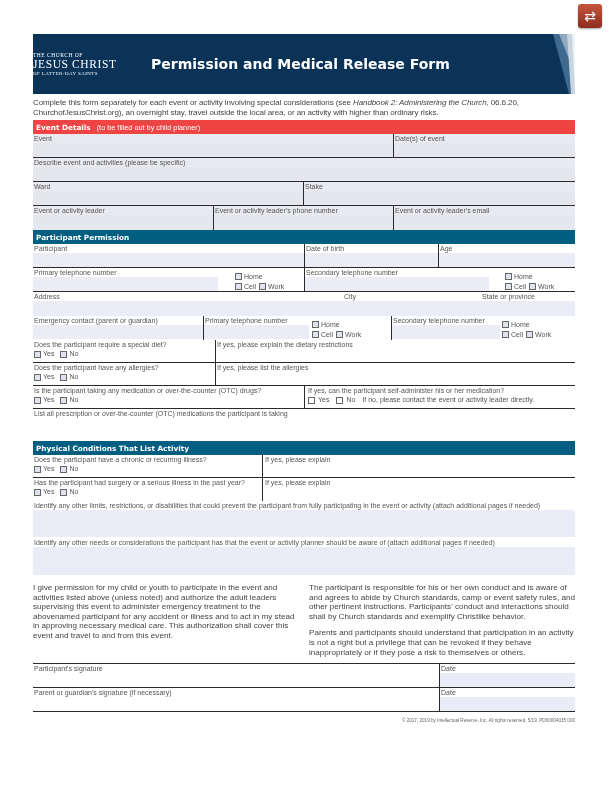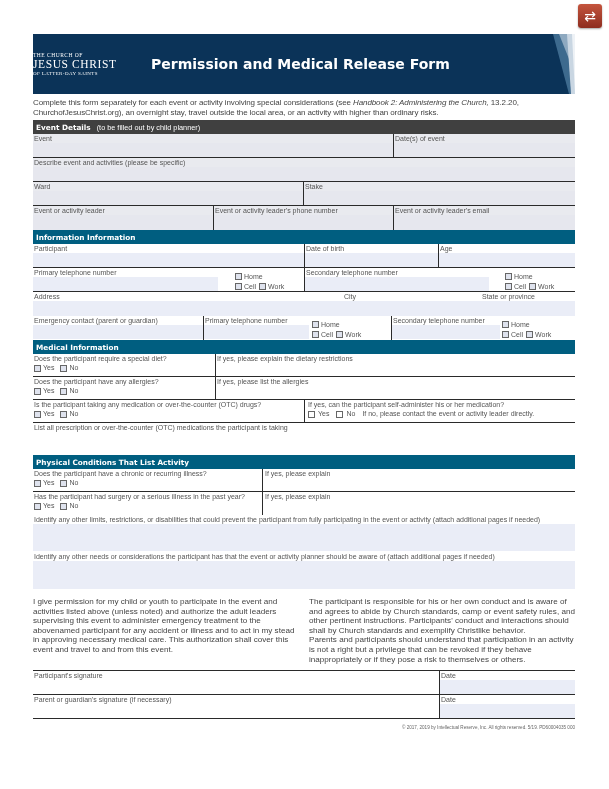--- a/index.html
+++ b/index.html
@@ -27,39 +27,39 @@
   .title { color: #fff; font-weight: bold; font-size: 14px; margin-left: 8px; font-family: "DejaVu Sans", sans-serif; }
   .corner { position: absolute; right: 0; top: 0; width: 30px; height: 60px; }
 
   .intro { font-size: 8px; line-height: 10px; color: #444; margin-top: 4px; letter-spacing: -0.1px; }
   .intro i { font-style: italic; }
 
   .sec-head {
     height: 14px; background: #005e80; color: #fff; font-size: 7.3px; font-weight: bold;
     padding-left: 3px; display: flex; align-items: center; font-family: "DejaVu Sans", sans-serif;
   }
-  .sec-head.gray { background: #404040; margin-top: 2px; }
+  .sec-head.gray { background: #ef4444; margin-top: 2px; }
   .sec-head .sub { font-weight: normal; margin-left: 6px; font-family: "Liberation Sans", sans-serif; }
 
   .row { display: flex; border-bottom: 1.5px solid #2a2a2a; }
   .cell { position: relative; border-left: 1.5px solid #2a2a2a; }
   .cell:first-child { border-left: none; }
   .lbl { font-size: 7px; color: #555; line-height: 9px; padding-left: 1px; white-space: nowrap; background: #fff; }
   .fill { background: #eaedf7; }
   .gfill { background: #e6e7ee; }
   .evt .lbl { background: #e9eaef; }
   .cb-line { font-size: 7px; color: #555; line-height: 10px; padding-left: 1px; display: flex; align-items: center; gap: 3px; }
   .cb { display: inline-block; width: 7px; height: 7px; border: 1px solid #666; background: #dfe3ee; vertical-align: middle; }
   .cb.plain { background: #fff; }
   .cbgroup { position: absolute; font-size: 7px; color: #555; line-height: 9px; }
   .cbgroup span.item { display: inline-flex; align-items: center; gap: 2px; margin-right: 3px; }
 
   .perm { display: flex; gap: 10px; padding: 4px 0 0 0; font-size: 8.1px; line-height: 9.6px; color: #444; }
   .perm .col { flex: 1; }
-  .perm p + p { margin-top: 0; }
+  .perm p + p { margin-top: 7px; }
 
   .footer { font-size: 4.6px; color: #666; text-align: right; margin-top: 6px; }
 </style>
 </head>
 <body>
 
 <div class="toolbar-btn">⇄</div>
 
 <div class="page">
 
@@ -72,21 +72,21 @@
     <div class="title">Permission and Medical Release Form</div>
     <svg class="corner" viewBox="0 0 30 60" preserveAspectRatio="none">
       <polygon points="8,0 30,0 30,60 24,60" fill="#3d6a8e"></polygon>
       <polygon points="14,0 30,0 30,40" fill="#8ea9c0"></polygon>
       <polygon points="22,0 30,0 30,60 26,60" fill="#c9d6e2"></polygon>
       <polygon points="27,0 30,0 30,60" fill="#eef2f6"></polygon>
     </svg>
   </div>
 
   <div class="intro">
-    <span>Complete this form separately for each event or activity involving special considerations (see </span><i>Handbook 2: Administering the Church,</i><span> 13.2.20, ChurchofJesusChrist.org), an overnight stay, travel outside the local area, or an activity with higher than ordinary risks.</span>
+    <span>Complete this form separately for each event or activity involving special considerations (see </span><i>Handbook 2: Administering the Church,</i><span> 06.6.20, ChurchofJesusChrist.org), an overnight stay, travel outside the local area, or an activity with higher than ordinary risks.</span>
   </div>
 
   <div class="sec-head gray">
     <span>Event Details</span>
     <span class="sub">(to be filled out by child planner)</span>
   </div>
   <div class="evt">
     <div class="row" style="height:24px">
       <div class="cell gfill" style="width:360px">
           <div class="lbl">Event</div>
@@ -115,21 +115,21 @@
       <div class="cell gfill" style="width:180px">
           <div class="lbl">Event or activity leader's phone number</div>
         </div>
       <div class="cell gfill" style="flex:1">
           <div class="lbl">Event or activity leader's email</div>
         </div>
     </div>
   </div>
 
   <div class="sec-head">
-      <span>Information Information</span>
+      <span>Participant Permission</span>
     </div>
   <div class="row" style="height:24px">
     <div class="cell" style="width:271px">
         <div class="lbl">Participant</div>
         <div class="fill" style="height:14px"></div>
       </div>
     <div class="cell" style="width:134px">
         <div class="lbl">Date of birth</div>
         <div class="fill" style="height:14px"></div>
       </div>
@@ -218,23 +218,20 @@
               <span class="cb"></span>
               <span>Cell</span>
             </span><span class="item">
               <span class="cb"></span>
               <span>Work</span>
             </span></div>
       </div>
     </div>
   </div>
 
-  <div class="sec-head">
-      <span>Medical Information</span>
-    </div>
   <div class="row" style="height:23px">
     <div class="cell" style="width:182px">
       <div class="lbl">Does the participant require a special diet?</div>
       <div class="cb-line">
           <span class="item" style="display:inline-flex;gap:2px;align-items:center">
             <span class="cb"></span>
             <span>Yes</span>
           </span>
           <span style="display:inline-flex;gap:2px;align-items:center;margin-left:3px">
             <span class="cb"></span>

